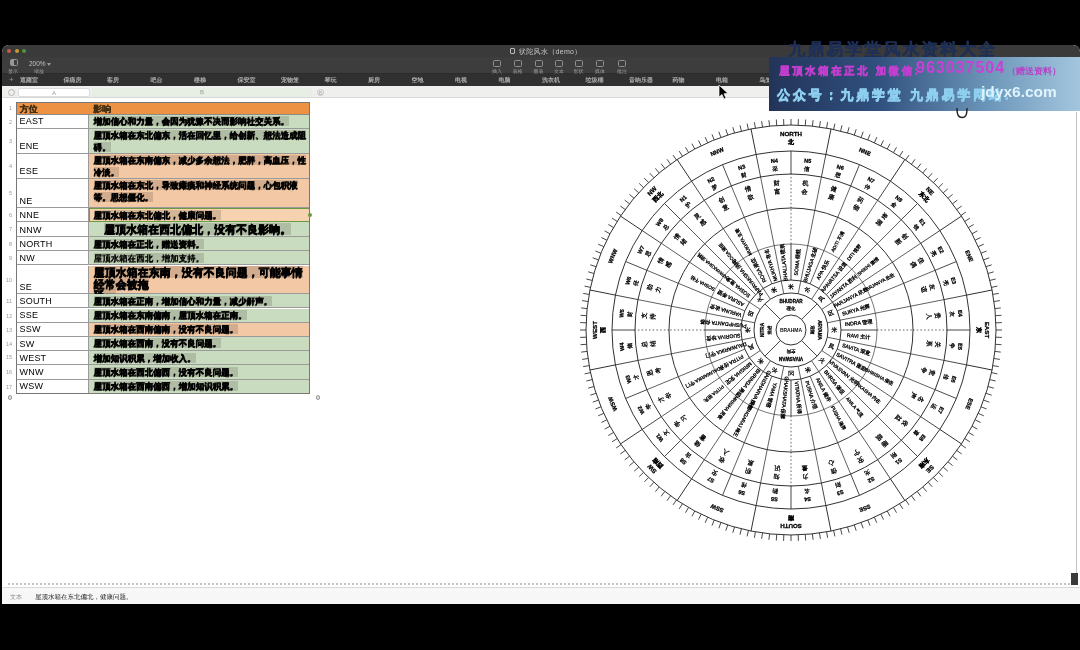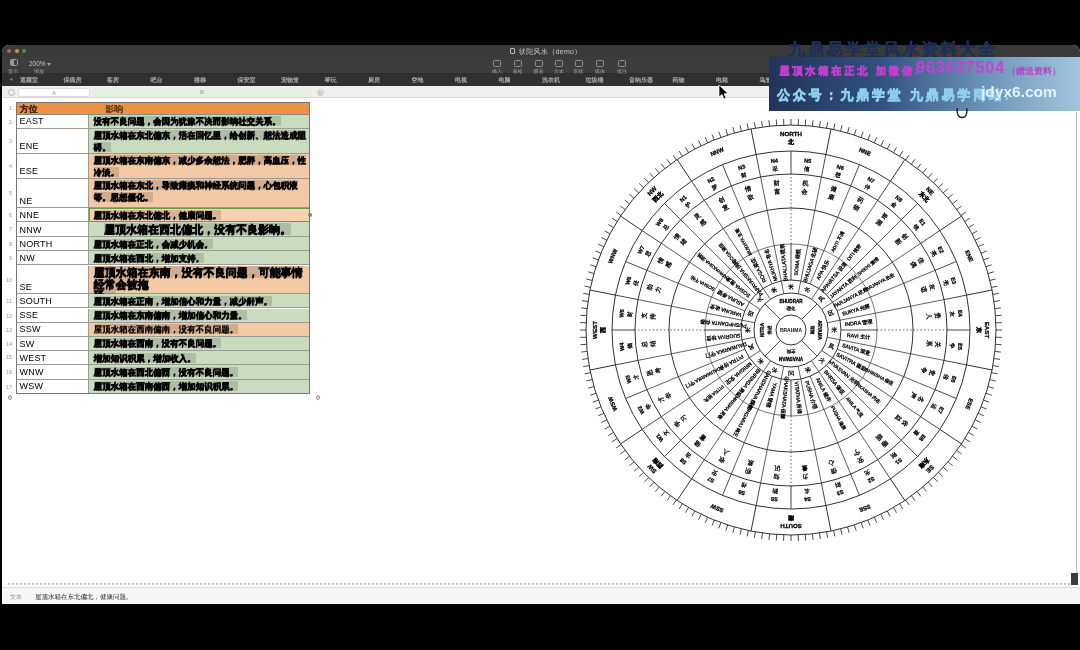--- a/index.html
+++ b/index.html
@@ -63,25 +63,25 @@
     <div style="position:absolute;left:16px;top:1.5px;width:72px;height:9px;background:#fff;border:0.5px solid #ddd;border-radius:2px;font-size:6px;color:#999;text-align:center;line-height:9px">A</div>
     <div style="position:absolute;left:90px;top:1.5px;width:220px;height:9px;background:#e7eee3;border-radius:2px;font-size:6px;color:#999;text-align:center;line-height:9px">B</div>
     <div style="position:absolute;left:315px;top:2.5px;width:7px;height:7px;border:1px solid #c5c5c5;border-radius:50%;font-size:5px;color:#aaa;text-align:center;line-height:7px">B</div>
   </div>
 
   <div style="position:absolute;left:0;top:53px;width:100%;height:478px;background:#fff"></div>
 </div>
 
 <div style="position:absolute;left:15.5px;top:101.5px;width:294.5px;height:13.0px;background:#ed9143;border:0.5px solid #8a8a8a;box-sizing:border-box"></div>
 <div style="position:absolute;left:19.5px;top:103.0px;font-size:9px;font-weight:bold;color:#3d2c12;text-shadow:0.4px 0 #3d2c12">方位</div>
-<div style="position:absolute;left:105px;top:103.0px;font-size:9px;font-weight:normal;color:#3d2c12;text-shadow:0.4px 0 #3d2c12">影响</div>
+<div style="position:absolute;left:93px;top:103.0px;font-size:9px;font-weight:bold;color:#3d2c12;text-shadow:0.4px 0 #3d2c12">影响</div>
 <div style="position:absolute;left:15.5px;top:114.5px;width:73.5px;height:14.300000000000011px;background:#fff;border-right:0.6px solid #9a9a9a;border-bottom:0.6px solid #9a9a9a;box-sizing:border-box"></div>
 <div style="position:absolute;left:19.5px;top:116.30000000000001px;font-size:9px;color:#000;letter-spacing:0.2px">EAST</div>
 <div style="position:absolute;left:89px;top:114.5px;width:221px;height:14.300000000000011px;background:#cadcc0;border-bottom:0.6px solid #9a9a9a;box-sizing:border-box"></div>
-<div style="position:absolute;left:93.5px;top:116.0px;width:213px;font-size:8.5px;line-height:11.7px;color:#000;font-weight:bold;word-break:break-all;text-shadow:0.5px 0 #000,0 0.5px #000"><span style="background:rgba(40,30,20,0.16)">没有不良问题，会因为犹豫不决而影响社交关系。</span></div>
+<div style="position:absolute;left:93.5px;top:116.0px;width:213px;font-size:8.5px;line-height:11.7px;color:#000;font-weight:bold;word-break:break-all;text-shadow:0.5px 0 #000,0 0.5px #000"><span style="background:rgba(40,30,20,0.16)">增加信心和力量，会因为犹豫不决而影响社交关系。</span></div>
 <div style="position:absolute;left:15.5px;top:128.8px;width:73.5px;height:25.0px;background:#fff;border-right:0.6px solid #9a9a9a;border-bottom:0.6px solid #9a9a9a;box-sizing:border-box"></div>
 <div style="position:absolute;left:19.5px;top:141.3px;font-size:9px;color:#000;letter-spacing:0.2px">ENE</div>
 <div style="position:absolute;left:89px;top:128.8px;width:221px;height:25.0px;background:#cadcc0;border-bottom:0.6px solid #9a9a9a;box-sizing:border-box"></div>
 <div style="position:absolute;left:93.5px;top:130.3px;width:213px;font-size:8.5px;line-height:11.7px;color:#000;font-weight:bold;word-break:break-all;text-shadow:0.5px 0 #000,0 0.5px #000"><span style="background:rgba(40,30,20,0.16)">屋顶水箱在东北偏东，活在回忆里，给创新、想法造成阻<br>碍。</span></div>
 <div style="position:absolute;left:15.5px;top:153.8px;width:73.5px;height:25.0px;background:#fff;border-right:0.6px solid #9a9a9a;border-bottom:0.6px solid #9a9a9a;box-sizing:border-box"></div>
 <div style="position:absolute;left:19.5px;top:166.3px;font-size:9px;color:#000;letter-spacing:0.2px">ESE</div>
 <div style="position:absolute;left:89px;top:153.8px;width:221px;height:25.0px;background:#f3c8a4;border-bottom:0.6px solid #9a9a9a;box-sizing:border-box"></div>
 <div style="position:absolute;left:93.5px;top:155.3px;width:213px;font-size:8.5px;line-height:11.7px;color:#000;font-weight:bold;word-break:break-all;text-shadow:0.5px 0 #000,0 0.5px #000"><span style="background:rgba(40,30,20,0.16)">屋顶水箱在东南偏东，减少多余想法，肥胖，高血压，性<br>冷淡。</span></div>
 <div style="position:absolute;left:15.5px;top:178.8px;width:73.5px;height:29.19999999999999px;background:#fff;border-right:0.6px solid #9a9a9a;border-bottom:0.6px solid #9a9a9a;box-sizing:border-box"></div>
 <div style="position:absolute;left:19.5px;top:195.5px;font-size:9px;color:#000;letter-spacing:0.2px">NE</div>
@@ -91,41 +91,41 @@
 <div style="position:absolute;left:19.5px;top:209.8px;font-size:9px;color:#000;letter-spacing:0.2px">NNE</div>
 <div style="position:absolute;left:89px;top:208px;width:221px;height:14.300000000000011px;background:#f6d2b0;border:1.5px solid #6b9a3f;box-sizing:border-box"></div>
 <div style="position:absolute;left:93.5px;top:209.5px;width:213px;font-size:8.5px;line-height:11.7px;color:#000;font-weight:bold;word-break:break-all;text-shadow:0.5px 0 #000,0 0.5px #000"><span style="background:rgba(40,30,20,0.16)">屋顶水箱在东北偏北，健康问题。</span></div>
 <div style="position:absolute;left:15.5px;top:222.3px;width:73.5px;height:14.699999999999989px;background:#fff;border-right:0.6px solid #9a9a9a;border-bottom:0.6px solid #9a9a9a;box-sizing:border-box"></div>
 <div style="position:absolute;left:19.5px;top:224.5px;font-size:9px;color:#000;letter-spacing:0.2px">NNW</div>
 <div style="position:absolute;left:89px;top:222.3px;width:221px;height:14.699999999999989px;background:#cadcc0;border-bottom:0.6px solid #9a9a9a;box-sizing:border-box"></div>
 <div style="position:absolute;left:104px;top:223.8px;width:213px;font-size:11px;line-height:11.7px;color:#000;font-weight:bold;word-break:break-all;text-shadow:0.5px 0 #000,0 0.5px #000"><span style="background:rgba(40,30,20,0.16)">屋顶水箱在西北偏北，没有不良影响。</span></div>
 <div style="position:absolute;left:15.5px;top:237px;width:73.5px;height:14.300000000000011px;background:#fff;border-right:0.6px solid #9a9a9a;border-bottom:0.6px solid #9a9a9a;box-sizing:border-box"></div>
 <div style="position:absolute;left:19.5px;top:238.8px;font-size:9px;color:#000;letter-spacing:0.2px">NORTH</div>
 <div style="position:absolute;left:89px;top:237px;width:221px;height:14.300000000000011px;background:#cadcc0;border-bottom:0.6px solid #9a9a9a;box-sizing:border-box"></div>
-<div style="position:absolute;left:93.5px;top:238.5px;width:213px;font-size:8.5px;line-height:11.7px;color:#000;font-weight:bold;word-break:break-all;text-shadow:0.5px 0 #000,0 0.5px #000"><span style="background:rgba(40,30,20,0.16)">屋顶水箱在正北，会减少机会。</span></div>
+<div style="position:absolute;left:93.5px;top:238.5px;width:213px;font-size:8.5px;line-height:11.7px;color:#000;font-weight:bold;word-break:break-all;text-shadow:0.5px 0 #000,0 0.5px #000"><span style="background:rgba(40,30,20,0.16)">屋顶水箱在正北，赠送资料。</span></div>
 <div style="position:absolute;left:15.5px;top:251.3px;width:73.5px;height:14.199999999999989px;background:#fff;border-right:0.6px solid #9a9a9a;border-bottom:0.6px solid #9a9a9a;box-sizing:border-box"></div>
 <div style="position:absolute;left:19.5px;top:253.0px;font-size:9px;color:#000;letter-spacing:0.2px">NW</div>
 <div style="position:absolute;left:89px;top:251.3px;width:221px;height:14.199999999999989px;background:#cadcc0;border-bottom:0.6px solid #9a9a9a;box-sizing:border-box"></div>
-<div style="position:absolute;left:93.5px;top:252.8px;width:213px;font-size:8.5px;line-height:11.7px;color:#000;font-weight:bold;word-break:break-all;text-shadow:0.5px 0 #000,0 0.5px #000"><span style="background:rgba(40,30,20,0.16)">屋顶水箱在西北，增加支持。</span></div>
+<div style="position:absolute;left:93.5px;top:252.8px;width:213px;font-size:8.5px;line-height:11.7px;color:#000;font-weight:normal;word-break:break-all;text-shadow:0.5px 0 #000,0 0.5px #000"><span style="background:rgba(40,30,20,0.16)">屋顶水箱在西北，增加支持。</span></div>
 <div style="position:absolute;left:15.5px;top:265.5px;width:73.5px;height:28.80000000000001px;background:#fff;border-right:0.6px solid #9a9a9a;border-bottom:0.6px solid #9a9a9a;box-sizing:border-box"></div>
 <div style="position:absolute;left:19.5px;top:281.8px;font-size:9px;color:#000;letter-spacing:0.2px">SE</div>
 <div style="position:absolute;left:89px;top:265.5px;width:221px;height:28.80000000000001px;background:#f3c8a4;border-bottom:0.6px solid #9a9a9a;box-sizing:border-box"></div>
 <div style="position:absolute;left:93.5px;top:267.0px;width:213px;font-size:11px;line-height:11.7px;color:#000;font-weight:bold;word-break:break-all;text-shadow:0.5px 0 #000,0 0.5px #000"><span style="background:rgba(40,30,20,0.16)">屋顶水箱在东南，没有不良问题，可能事情经常会被拖<br>延。</span></div>
 <div style="position:absolute;left:15.5px;top:294.3px;width:73.5px;height:14.199999999999989px;background:#fff;border-right:0.6px solid #9a9a9a;border-bottom:0.6px solid #9a9a9a;box-sizing:border-box"></div>
 <div style="position:absolute;left:19.5px;top:296.0px;font-size:9px;color:#000;letter-spacing:0.2px">SOUTH</div>
 <div style="position:absolute;left:89px;top:294.3px;width:221px;height:14.199999999999989px;background:#cadcc0;border-bottom:0.6px solid #9a9a9a;box-sizing:border-box"></div>
 <div style="position:absolute;left:93.5px;top:295.8px;width:213px;font-size:8.5px;line-height:11.7px;color:#000;font-weight:bold;word-break:break-all;text-shadow:0.5px 0 #000,0 0.5px #000"><span style="background:rgba(40,30,20,0.16)">屋顶水箱在正南，增加信心和力量，减少鼾声。</span></div>
 <div style="position:absolute;left:15.5px;top:308.5px;width:73.5px;height:14.100000000000023px;background:#fff;border-right:0.6px solid #9a9a9a;border-bottom:0.6px solid #9a9a9a;box-sizing:border-box"></div>
 <div style="position:absolute;left:19.5px;top:310.1px;font-size:9px;color:#000;letter-spacing:0.2px">SSE</div>
 <div style="position:absolute;left:89px;top:308.5px;width:221px;height:14.100000000000023px;background:#cadcc0;border-bottom:0.6px solid #9a9a9a;box-sizing:border-box"></div>
-<div style="position:absolute;left:93.5px;top:310.0px;width:213px;font-size:8.5px;line-height:11.7px;color:#000;font-weight:bold;word-break:break-all;text-shadow:0.5px 0 #000,0 0.5px #000"><span style="background:rgba(40,30,20,0.16)">屋顶水箱在东南偏南，增加信心和力量。</span></div>
+<div style="position:absolute;left:93.5px;top:310.0px;width:213px;font-size:8.5px;line-height:11.7px;color:#000;font-weight:bold;word-break:break-all;text-shadow:0.5px 0 #000,0 0.5px #000"><span style="background:rgba(40,30,20,0.16)">屋顶水箱在东南偏南，屋顶水箱在正南。</span></div>
 <div style="position:absolute;left:15.5px;top:322.6px;width:73.5px;height:14.199999999999989px;background:#fff;border-right:0.6px solid #9a9a9a;border-bottom:0.6px solid #9a9a9a;box-sizing:border-box"></div>
 <div style="position:absolute;left:19.5px;top:324.3px;font-size:9px;color:#000;letter-spacing:0.2px">SSW</div>
 <div style="position:absolute;left:89px;top:322.6px;width:221px;height:14.199999999999989px;background:#f3c8a4;border-bottom:0.6px solid #9a9a9a;box-sizing:border-box"></div>
-<div style="position:absolute;left:93.5px;top:324.1px;width:213px;font-size:8.5px;line-height:11.7px;color:#000;font-weight:normal;word-break:break-all;text-shadow:0.5px 0 #000,0 0.5px #000"><span style="background:rgba(40,30,20,0.16)">屋顶水箱在西南偏南，没有不良问题。</span></div>
+<div style="position:absolute;left:93.5px;top:324.1px;width:213px;font-size:8.5px;line-height:11.7px;color:#000;font-weight:bold;word-break:break-all;text-shadow:0.5px 0 #000,0 0.5px #000"><span style="background:rgba(40,30,20,0.16)">屋顶水箱在西南偏南，没有不良问题。</span></div>
 <div style="position:absolute;left:15.5px;top:336.8px;width:73.5px;height:14.5px;background:#fff;border-right:0.6px solid #9a9a9a;border-bottom:0.6px solid #9a9a9a;box-sizing:border-box"></div>
 <div style="position:absolute;left:19.5px;top:338.8px;font-size:9px;color:#000;letter-spacing:0.2px">SW</div>
 <div style="position:absolute;left:89px;top:336.8px;width:221px;height:14.5px;background:#cadcc0;border-bottom:0.6px solid #9a9a9a;box-sizing:border-box"></div>
 <div style="position:absolute;left:93.5px;top:338.3px;width:213px;font-size:8.5px;line-height:11.7px;color:#000;font-weight:bold;word-break:break-all;text-shadow:0.5px 0 #000,0 0.5px #000"><span style="background:rgba(40,30,20,0.16)">屋顶水箱在西南，没有不良问题。</span></div>
 <div style="position:absolute;left:15.5px;top:351.3px;width:73.5px;height:13.899999999999977px;background:#fff;border-right:0.6px solid #9a9a9a;border-bottom:0.6px solid #9a9a9a;box-sizing:border-box"></div>
 <div style="position:absolute;left:19.5px;top:352.7px;font-size:9px;color:#000;letter-spacing:0.2px">WEST</div>
 <div style="position:absolute;left:89px;top:351.3px;width:221px;height:13.899999999999977px;background:#cadcc0;border-bottom:0.6px solid #9a9a9a;box-sizing:border-box"></div>
 <div style="position:absolute;left:93.5px;top:352.8px;width:213px;font-size:8.5px;line-height:11.7px;color:#000;font-weight:bold;word-break:break-all;text-shadow:0.5px 0 #000,0 0.5px #000"><span style="background:rgba(40,30,20,0.16)">增加知识积累，增加收入。</span></div>
 <div style="position:absolute;left:15.5px;top:365.2px;width:73.5px;height:14.400000000000034px;background:#fff;border-right:0.6px solid #9a9a9a;border-bottom:0.6px solid #9a9a9a;box-sizing:border-box"></div>
 <div style="position:absolute;left:19.5px;top:367.1px;font-size:9px;color:#000;letter-spacing:0.2px">WNW</div>

